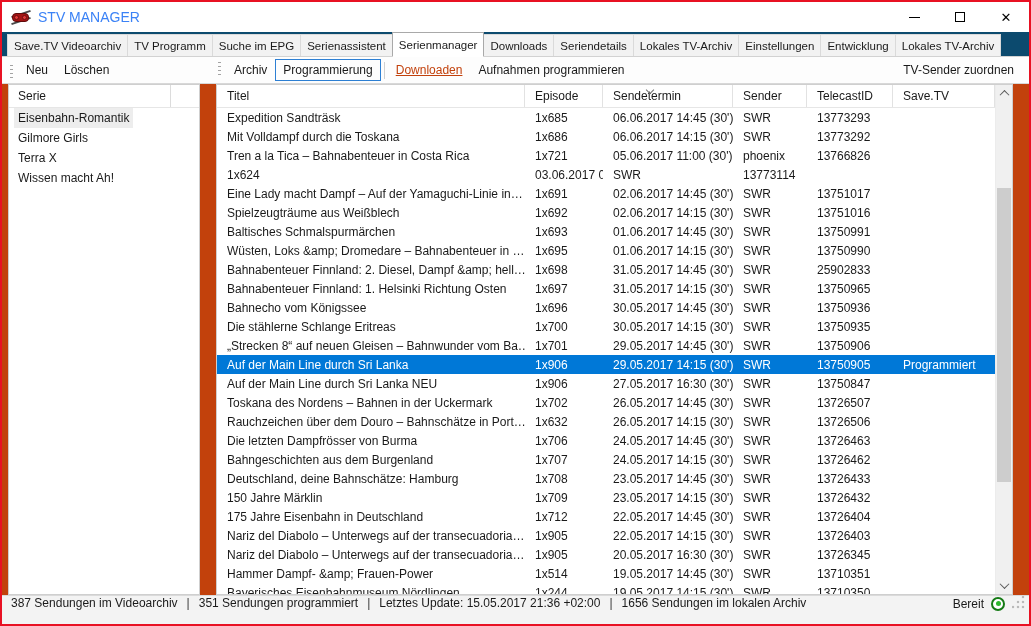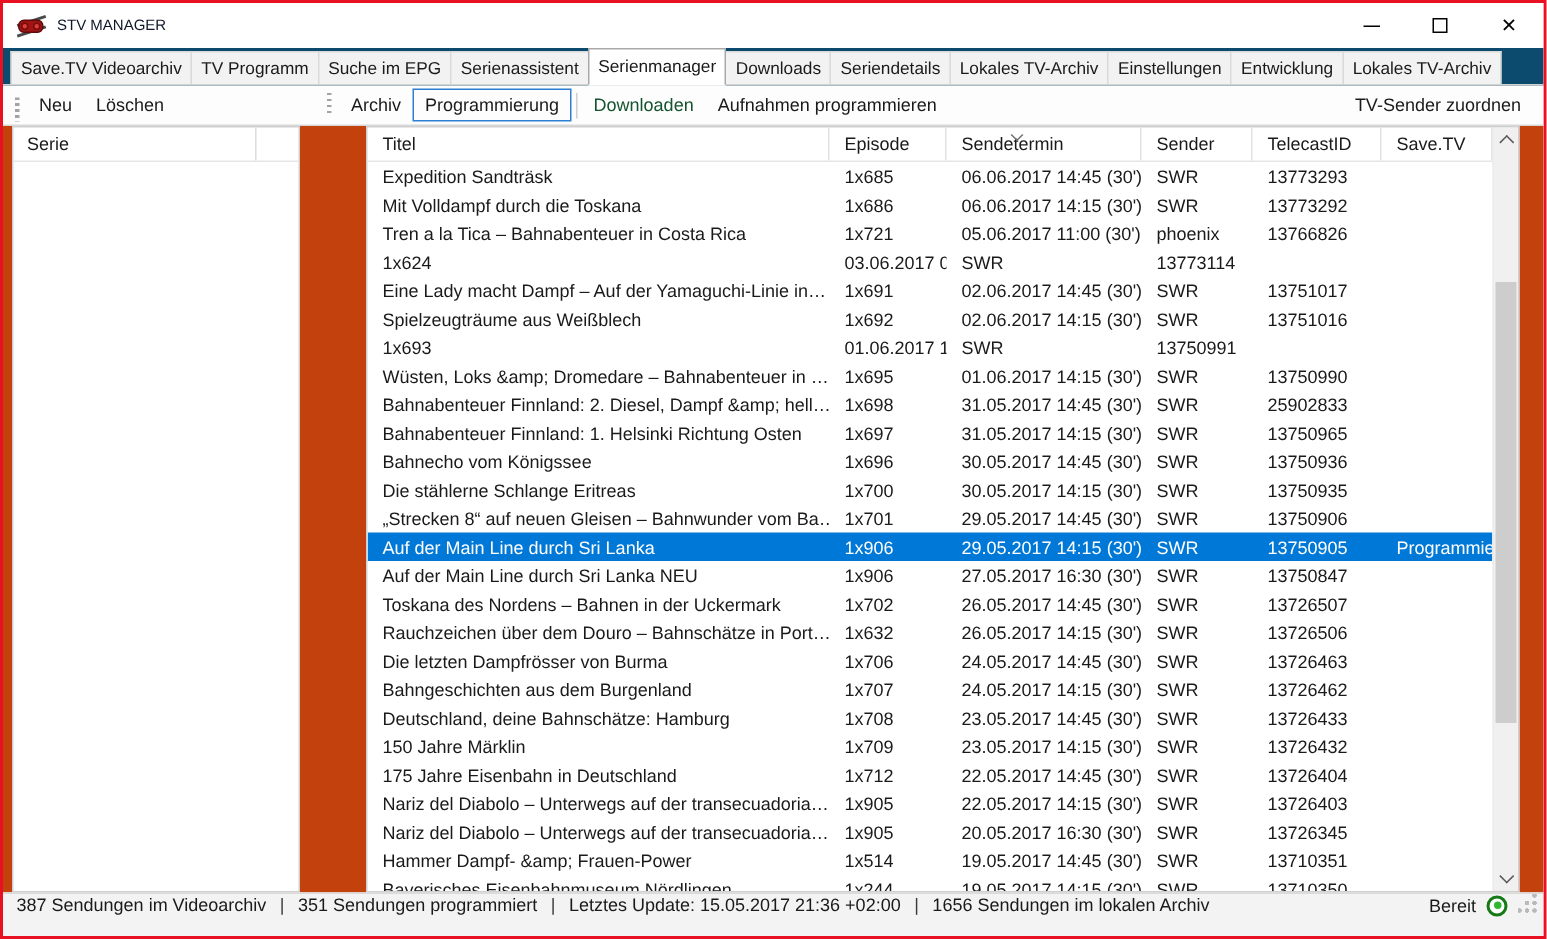--- a/index.html
+++ b/index.html
@@ -15,53 +15,53 @@
   }
   
   .titlebar { height:30px; display:flex; align-items:center; padding-left:9px; background:#fff; }
   .app-icon { width:20px; height:15px; position:relative; margin-right:7px; flex:0 0 auto; }
   .app-icon .wing1, .app-icon .wing2 { position:absolute; width:20px; height:2px; background:#4a4a4a; left:0; }
   .app-icon .wing1 { top:3px; transform:rotate(-18deg); }
   .app-icon .wing2 { bottom:3px; transform:rotate(-18deg); }
   .app-icon .bodyrect { position:absolute; left:1px; top:3px; width:17px; height:9px; background:#a31313; border:1px solid #5e0b0b; border-radius:4px; }
   .app-icon .eye1, .app-icon .eye2 { position:absolute; top:5px; width:5px; height:5px; border-radius:50%; background:#e03a3a; border:1px solid #700e0e; }
   .app-icon .eye1 { left:3px; } .app-icon .eye2 { left:11px; }
-  .win-title { font-size:10px; color:#0f172a; }
+  .win-title { font-size:14px; color:#3b82f6; }
   .window-controls { margin-left:auto; display:flex; height:30px; }
   .win-btn { width:46px; height:30px; display:flex; align-items:center; justify-content:center; color:#000; font-family:"DejaVu Sans",sans-serif; cursor:default; }
   .win-btn.min span { display:block; width:11px; height:1px; background:#000; }
   .win-btn.max span { display:block; width:10px; height:10px; border:1px solid #000; }
   .win-btn.close { font-size:13px; }
   
   .tabstrip { height:25px; display:flex; align-items:flex-end; padding-left:5px; border-bottom:1px solid #d2d2d2; position:relative; background:#0c4a6e; }
   .tab { height:22px; display:flex; align-items:center; padding:0 6px; font-size:11.5px; background:#f2f2f2; border:1px solid #dadada; border-bottom:none; margin-right:-1px; white-space:nowrap; cursor:default; }
   .tab.active { height:25px; background:#fff; border:1px solid #a9a9a9; border-bottom:1px solid #fff; margin-bottom:-1px; z-index:2; position:relative; }
   
   .toolbar-row { height:27px; display:flex; align-items:center; padding:0 6px; border-bottom:1px solid #d8d8d8; background:#fdfdfd; }
   .grip { width:3px; height:16px; margin:0 5px 0 2px;
     background-image: repeating-linear-gradient(to bottom,#a3a3a3 0 1.5px, transparent 1.5px 4px); }
   .tool-left { width:194px; display:flex; align-items:flex-end; flex:0 0 auto; }
   .tool-gap { width:14px; flex:0 0 auto; }
   .tool-btn { padding:3px 7px; white-space:nowrap; border:1px solid transparent; cursor:default; }
   .tool-btn.checked { border:1px solid #2d7fd3; background:#fdfdfd; }
-  .tool-btn.disabled { color:#14532d; }
+  .tool-btn.disabled { color:#c2410c;text-decoration:underline; }
   .tool-sep { width:1px; height:17px; background:#d0d0d0; margin:0 3px; }
   .tool-spacer { flex:1; }
   .tool-right { padding-right:8px; white-space:nowrap; }
   
   .content { display:flex; height:511px; padding:0 16px 0 6px; background:#c2410c; }
   .panel { background:#fff; border:1px solid #cfcfcf; height:100%; }
   .series-panel { width:192px; flex:0 0 auto; overflow:hidden; }
   .series-header { height:23px; display:flex; align-items:center; padding-left:9px; border-bottom:1px solid #e6e6e6; position:relative; }
   .series-header::after { content:""; position:absolute; left:161px; top:0; bottom:0; width:1px; background:#dcdcdc; }
   .series-item { height:20px; line-height:20px; padding-left:5px; white-space:nowrap; overflow:hidden; cursor:default; }
   .series-item span { display:inline-block; padding:0 4px; }
   .series-item.selected span { background:#ededed; }
   .splitter { width:16px; flex:0 0 auto; }
-  .table-panel { flex:1; position:relative; overflow:hidden; display:flex; flex-direction:column;margin-left:28px; }
+  .table-panel { flex:1; position:relative; overflow:hidden; display:flex; flex-direction:column; }
   .tgrid { display:grid; grid-template-columns:308px 78px 130px 74px 86px minmax(0,1fr); }
   .table-header { height:23px; border-bottom:1px solid #e6e6e6; margin-right:17px; }
   .th { display:flex; align-items:center; padding-left:10px; border-right:1px solid #e2e2e2; position:relative; white-space:nowrap; overflow:hidden; cursor:default; }
   .sort-ind { position:absolute; top:2px; left:44px; width:6px; height:6px;
     border-right:1.4px solid #707070; border-bottom:1.4px solid #707070; transform:rotate(45deg); }
   .table-body { flex:1; overflow:hidden; margin-right:17px; }
   .tr { height:19px; align-items:center; cursor:default; }
   .td { padding-left:10px; white-space:nowrap; overflow:hidden; }
   .tr.selected { background:#0078d7; color:#fff; }
   
@@ -137,20 +137,26 @@
   <div class="tool-sep"></div>
   <div class="tool-btn disabled">Downloaden</div>
   <div class="tool-btn">Aufnahmen programmieren</div>
   <div class="tool-spacer"></div>
   <div class="tool-btn tool-right">TV-Sender zuordnen</div>
 </div>
 
 <div class="content">
   <div class="panel series-panel">
     <div class="series-header">Serie</div>
+    <div id="series-list">
+        <div class="series-item selected"><span>Eisenbahn-Romantik</span></div>
+        <div class="series-item"><span>Gilmore Girls</span></div>
+        <div class="series-item"><span>Terra X</span></div>
+        <div class="series-item"><span>Wissen macht Ah!</span></div>
+      </div>
   </div>
   <div class="splitter"></div>
   <div class="panel table-panel">
     <div class="table-header tgrid" id="table-header">
         <div class="th">Titel</div>
         <div class="th">Episode</div>
         <div class="th">Sendetermin<div class="sort-ind"></div></div>
         <div class="th">Sender</div>
         <div class="th">TelecastID</div>
         <div class="th">Save.TV</div>
@@ -197,20 +203,21 @@
         </div>
         <div class="tr tgrid">
           <div class="td">Spielzeugträume aus Weißblech</div>
           <div class="td">1x692</div>
           <div class="td">02.06.2017 14:15 (30')</div>
           <div class="td">SWR</div>
           <div class="td">13751016</div>
           <div class="td"></div>
         </div>
         <div class="tr tgrid">
+          <div class="td">Baltisches Schmalspurmärchen</div>
           <div class="td">1x693</div>
           <div class="td">01.06.2017 14:45 (30')</div>
           <div class="td">SWR</div>
           <div class="td">13750991</div>
           <div class="td"></div>
         </div>
         <div class="tr tgrid">
           <div class="td">Wüsten, Loks &amp;amp; Dromedare – Bahnabenteuer in …</div>
           <div class="td">1x695</div>
           <div class="td">01.06.2017 14:15 (30')</div>

